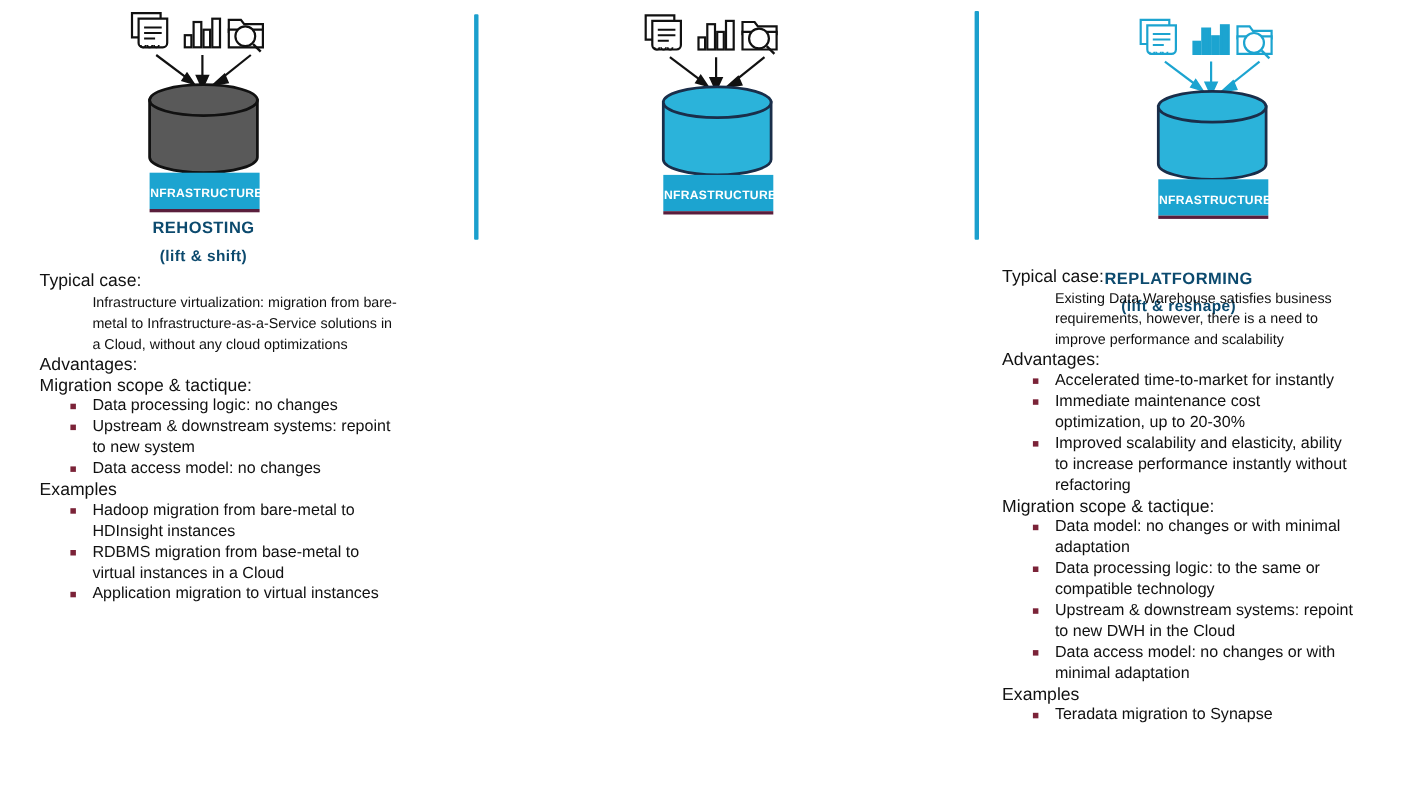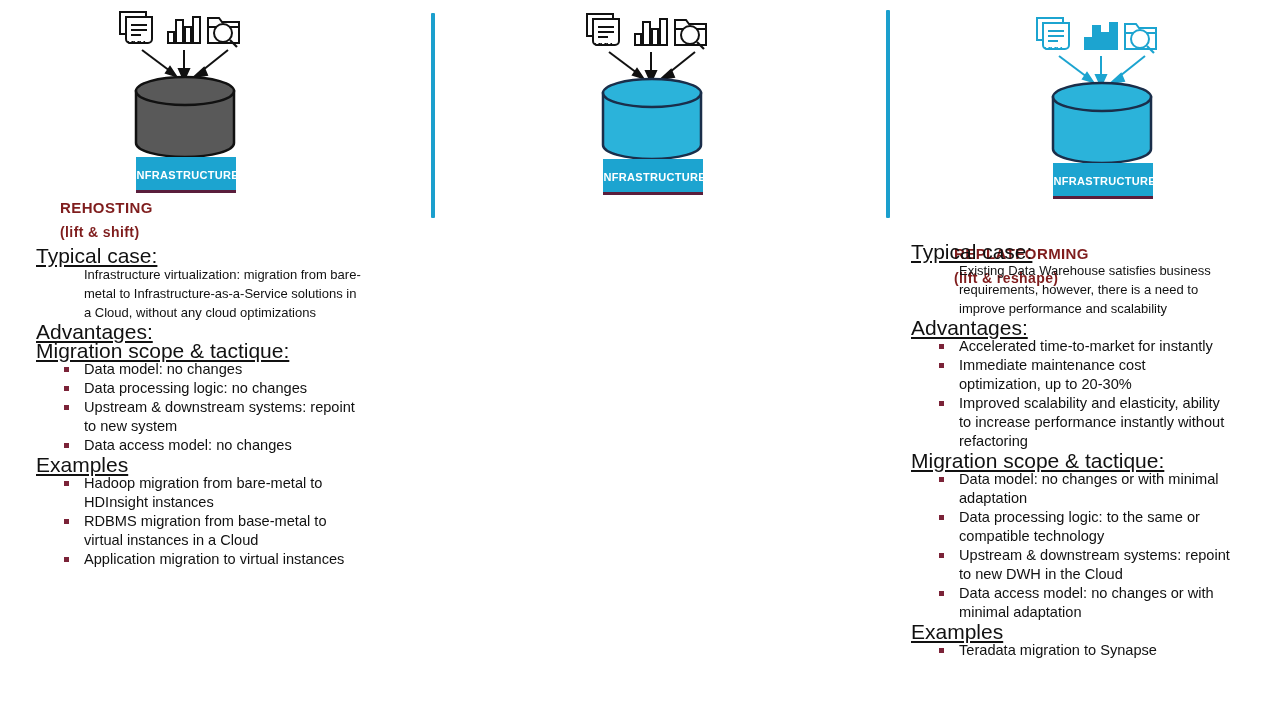--- a/index.html
+++ b/index.html
@@ -47,22 +47,23 @@
     height: 200px;
   }
   .graphic svg { display: block; }
 
   .graphic.g1 svg { position: absolute; left: 108px; top: 2px; }
   .graphic.g2 svg { position: absolute; left: 135px; top: 4px; }
   .graphic.g3 svg { position: absolute; left: 130px; top: 8px; }
 
   
   .title-block {
+    text-align: center;
     font-weight: bold;
-    color: #7f1d1d;
+    color: #0c4a6e;
     letter-spacing: 0.4px;
   }
   .title-main {
     font-size: 15px;
     line-height: 18px;
   }
   .title-sub {
     font-size: 14px;
     line-height: 18px;
     margin-top: 6px;
@@ -77,23 +78,22 @@
     line-height: 19px;
     color: #111111;
   }
   .body-text.b1 { left: 36px;  top: 246px; width: 330px; }
   .body-text.b2 { left: 471px; top: 242px; width: 320px; }
 
   .heading {
     margin: 0;
     padding: 0;
     font-weight: normal;
-    font-size: 21px;
+    font-size: 16px;
     line-height: 19px;
-    text-decoration: underline;
   }
   .para {
     margin: 0 0 0 48px;
     padding: 0;
     font-size: 13px;
     line-height: 19px;
   }
   ul.blist {
     list-style: none;
     margin: 0;
@@ -167,21 +167,20 @@
     <div class="title-block t1">
       <div class="title-main">REHOSTING</div>
       <div class="title-sub">(lift &amp; shift)</div>
     </div>
     <div class="body-text b1">
       <div class="heading">Typical case:</div>
       <div class="para">Infrastructure virtualization: migration from bare-metal to Infrastructure-as-a-Service solutions in a Cloud, without any cloud optimizations</div>
       <div class="heading">Advantages:</div>
       <div class="heading">Migration scope &amp; tactique:</div>
       <ul class="blist">
-        <li>Data model: no changes</li>
         <li>Data processing logic: no changes</li>
         <li>Upstream &amp; downstream systems: repoint to new system</li>
         <li>Data access model: no changes</li>
       </ul>
       <div class="heading">Examples</div>
       <ul class="blist">
         <li>Hadoop migration from bare-metal to HDInsight instances</li>
         <li>RDBMS migration from base-metal to virtual instances in a Cloud</li>
         <li>Application migration to virtual instances</li>
       </ul>

